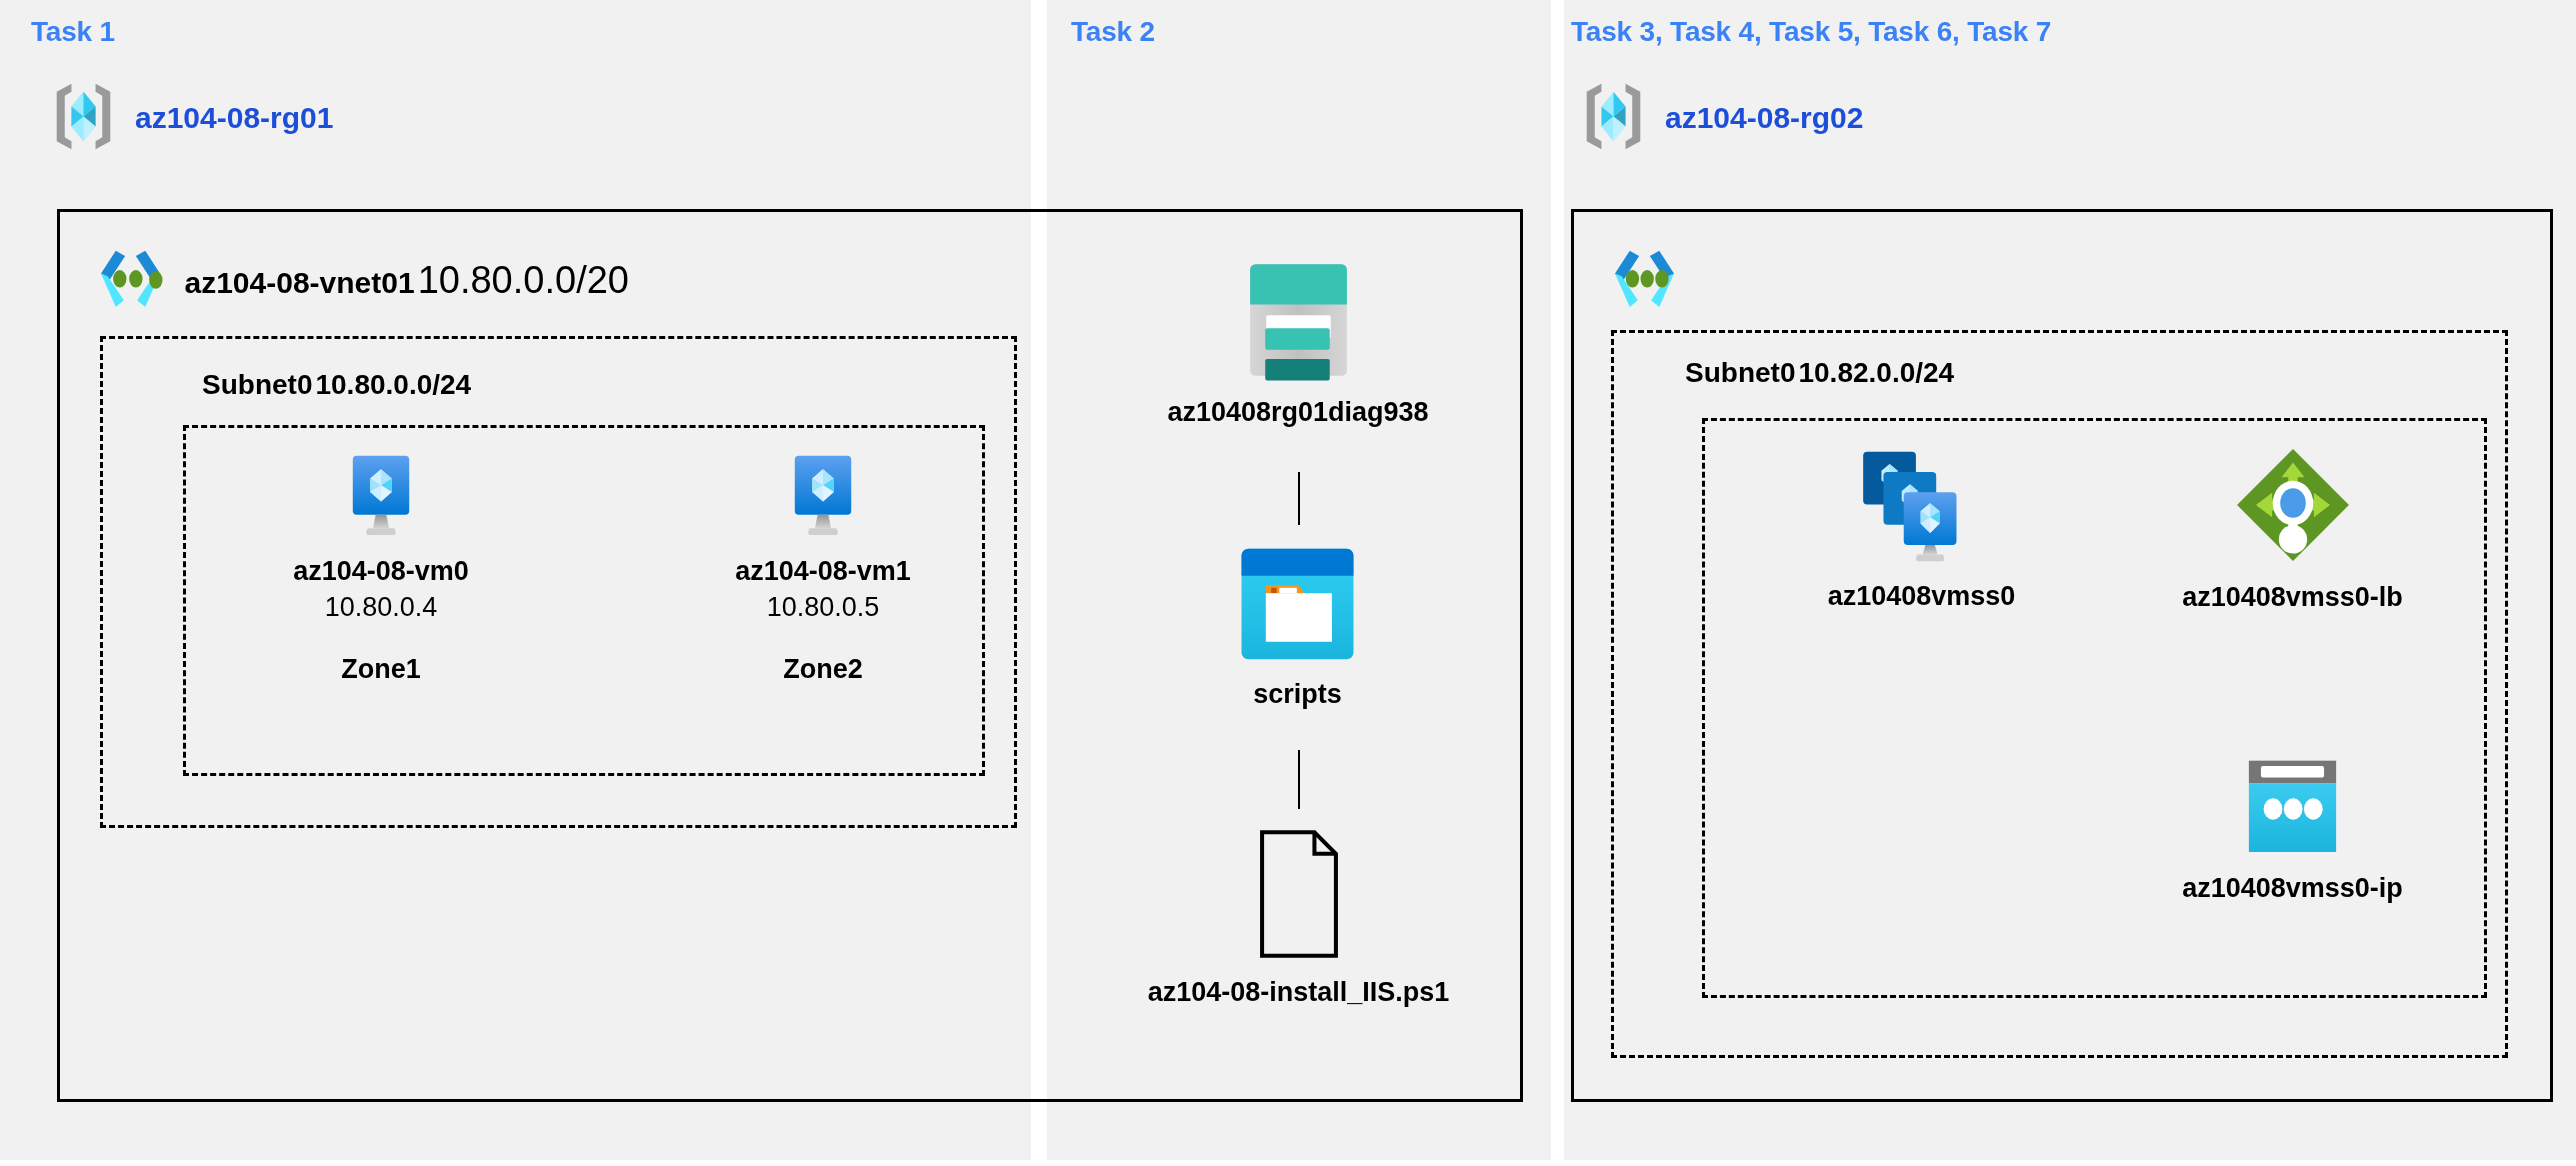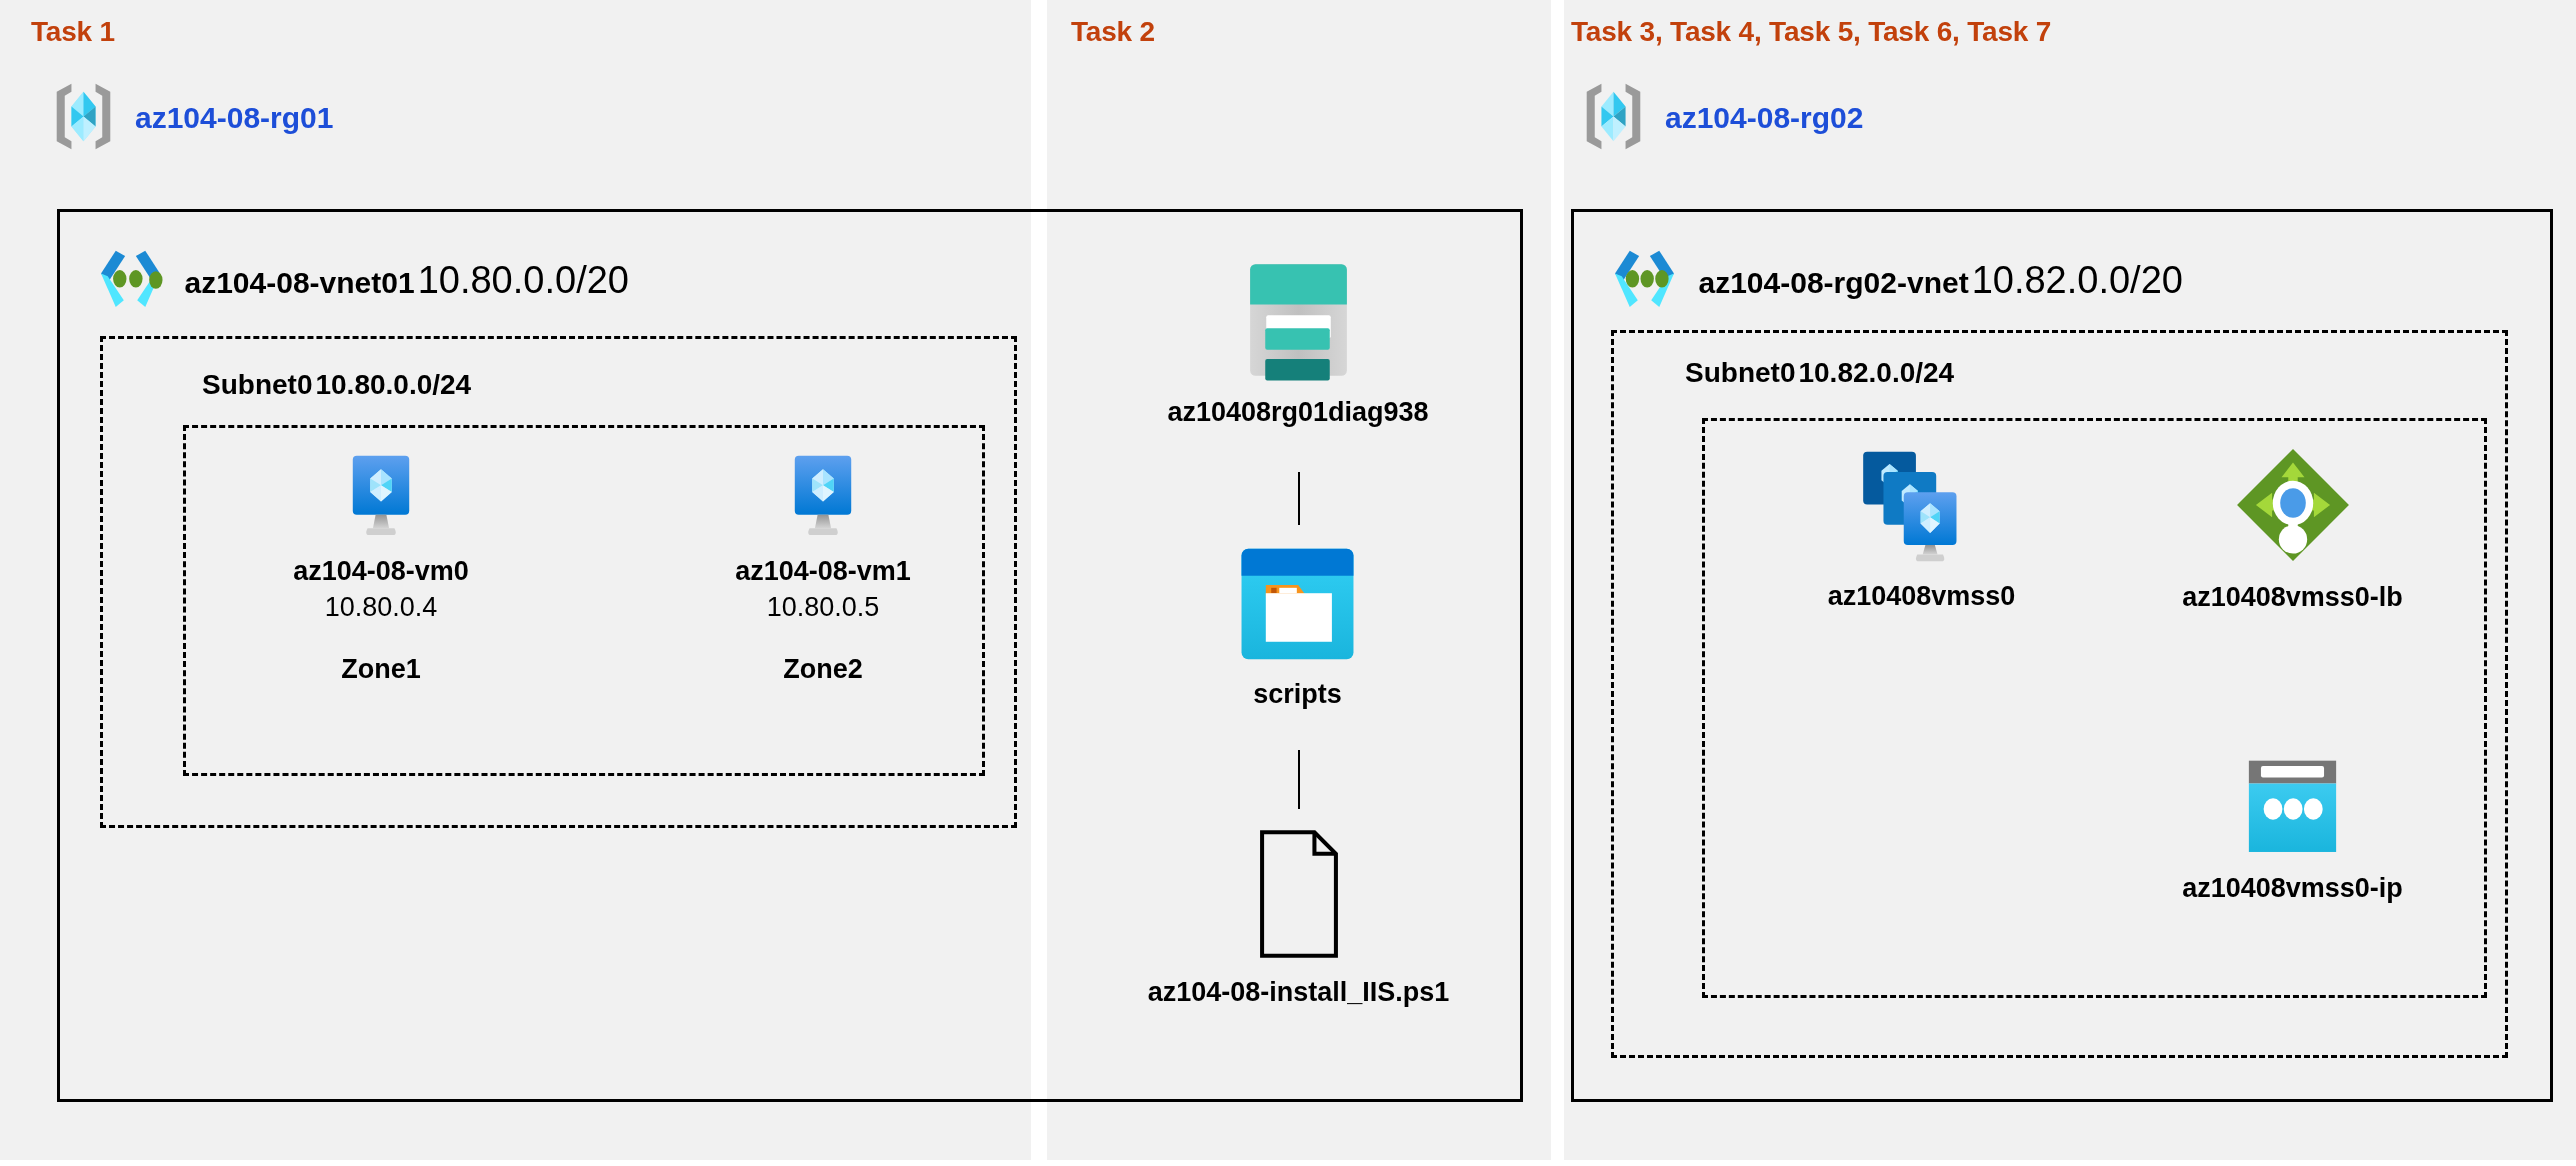--- a/index.html
+++ b/index.html
@@ -7,21 +7,21 @@
     width: 2576px; height: 1166px;
     background: #ffffff;
     font-family: "Liberation Sans", sans-serif;
     overflow: hidden;
   }
   #canvas { position: relative; width: 2576px; height: 1166px; background: #ffffff; }
 
   .panel { position: absolute; background: #f1f1f1; }
   .task-label {
     position: absolute;
-    color: #c2410c;
+    color: #3b82f6;
     font-weight: bold;
     font-size: 28px;
     letter-spacing: -0.2px;
     white-space: nowrap;
   }
 
   .rg-row { position: absolute; display: flex; align-items: center; gap: 19px; }
   .rg-name { font-size: 30px; font-weight: bold; color: #1d4ed8; white-space: nowrap; }
 
   .solid-box { position: absolute; border: 3.4px solid #000; background: transparent; }
@@ -252,24 +252,20 @@
     <span class="ico">
       <svg width="73" height="71" viewBox="0 0 108 106">
         <path d="M32 10 L10 44 L20 58 L46 18 Z" fill="#1c8ad4"></path>
         <path d="M10 44 L32 94 L44 84 L20 48 Z" fill="#50e6ff"></path>
         <path d="M76 10 L98 44 L88 58 L62 18 Z" fill="#1c8ad4"></path>
         <path d="M98 44 L76 94 L64 84 L88 48 Z" fill="#50e6ff"></path>
         <ellipse cx="36" cy="52" rx="10" ry="13" fill="#5e9624"></ellipse>
         <ellipse cx="58" cy="52" rx="10" ry="13" fill="#5e9624"></ellipse>
         <ellipse cx="80" cy="52" rx="10" ry="13" fill="#5e9624"></ellipse>
       </svg>
-    </span>
-    <span>
-      <span class="vnet-name">az104-08-rg02-vnet</span>
-      <span class="vnet-cidr">10.82.0.0/20</span>
     </span>
   </div>
 
   <div class="dash-box" style="left:1611px; top:330px; width:897px; height:728px;"></div>
 
   <div class="subnet-row" style="left:1685px; top:357px;">
     <span class="subnet-name">Subnet0</span>
     <span class="subnet-cidr">10.82.0.0/24</span>
   </div>
 

